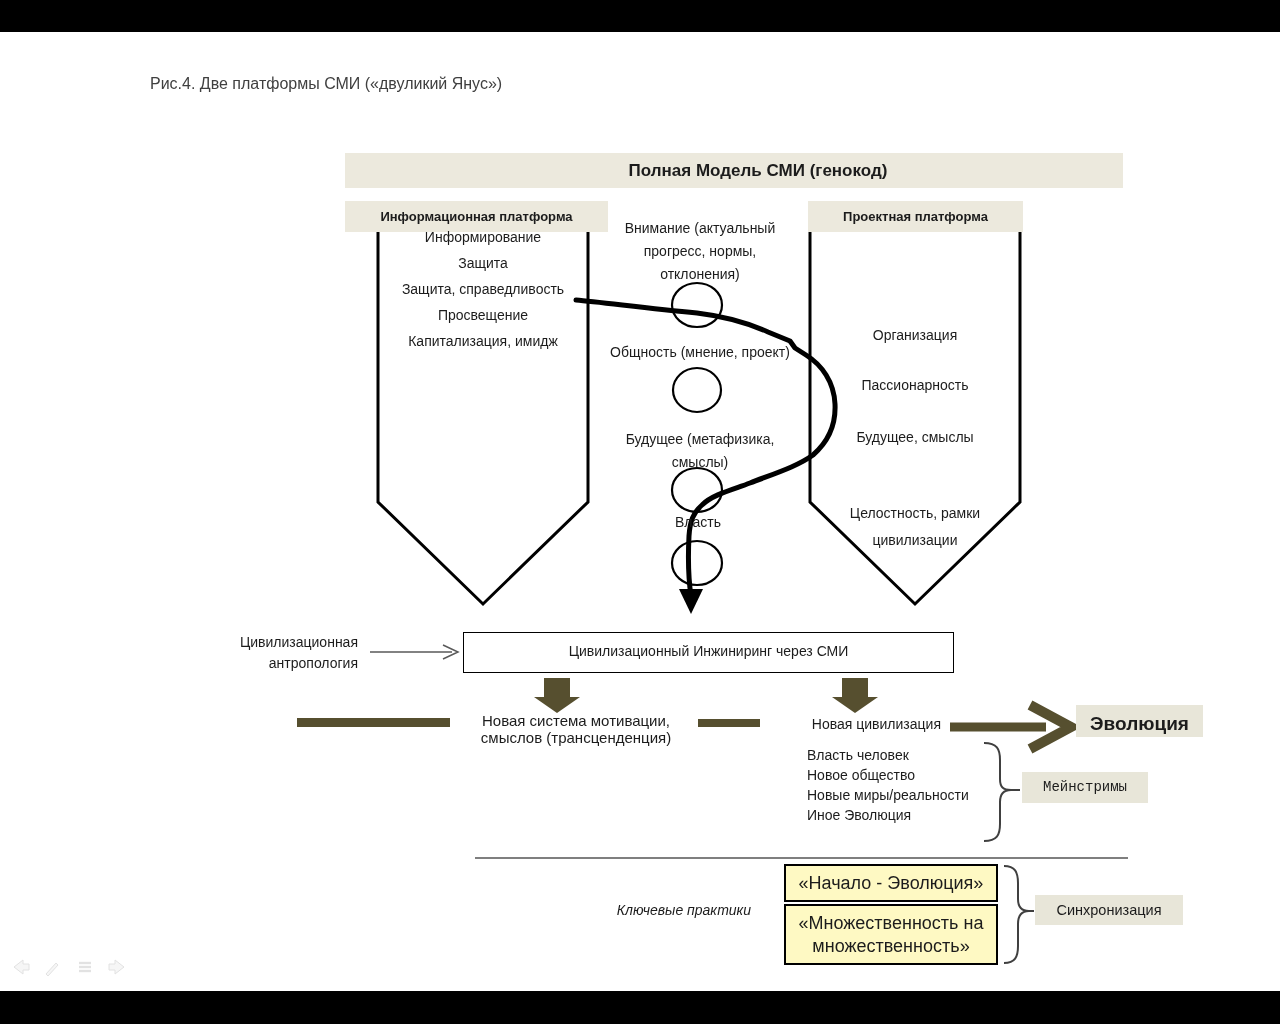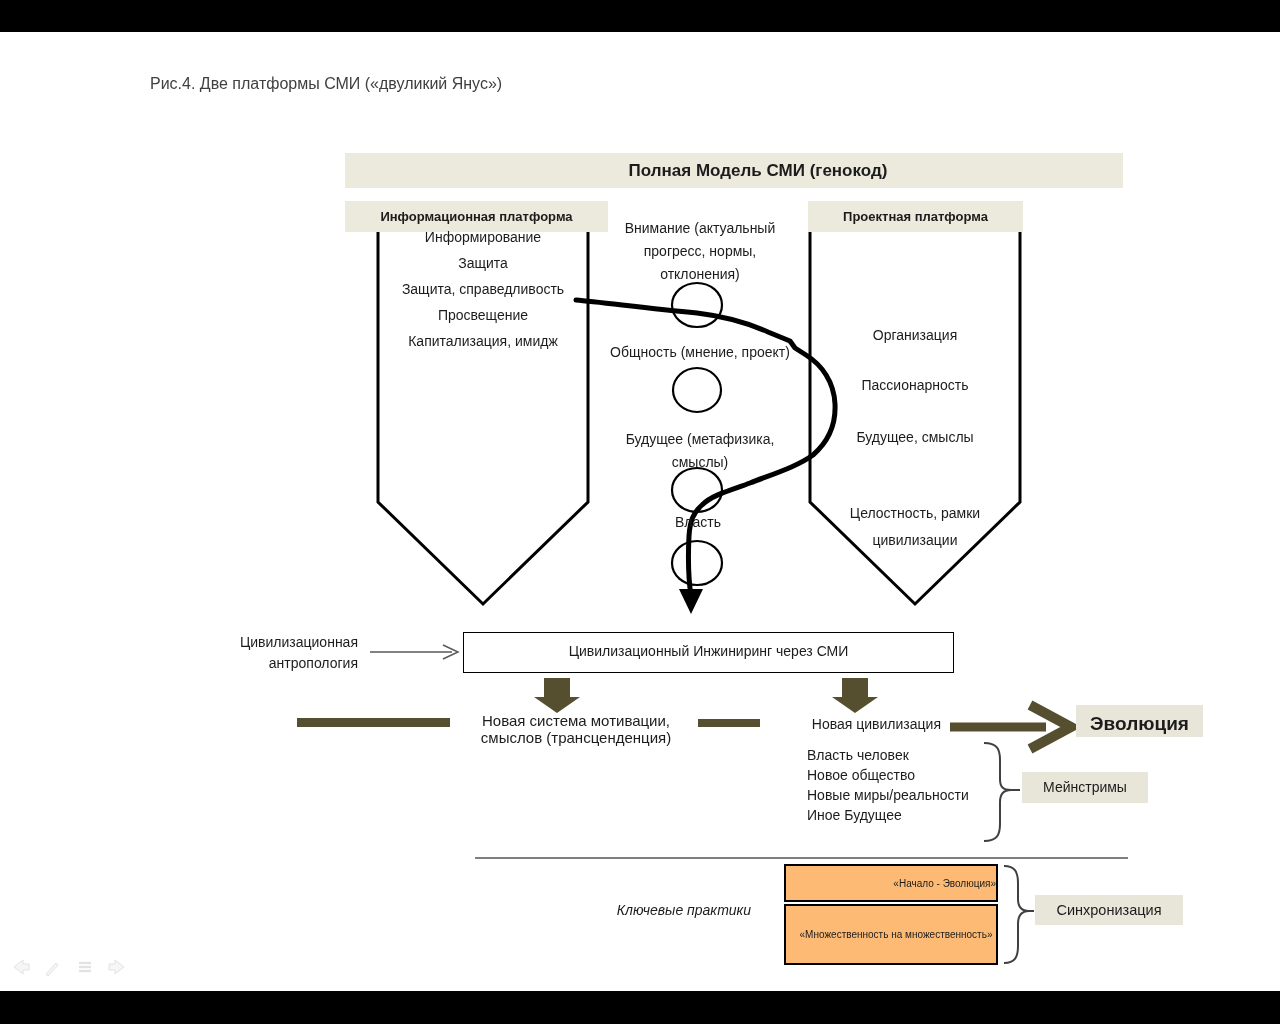--- a/index.html
+++ b/index.html
@@ -28,26 +28,26 @@
   #channel-attention{left:603px;top:217px;width:194px;line-height:23px;}
   #channel-community{left:590px;top:344px;width:220px;}
   #channel-future{left:612px;top:428px;width:176px;line-height:23px;}
   #channel-power{left:650px;top:514px;width:96px;}
   #anthro-label{left:208px;top:632px;width:150px;text-align:right;line-height:21px;}
   #eng-box{left:463px;top:632px;width:489px;height:39px;line-height:37px;
     border:1.5px solid #000;background:#fff;z-index:2;}
   #motivation-text{left:466px;top:712px;width:220px;line-height:17px;font-size:15px;}
   #newciv-label{left:781px;top:716px;width:160px;text-align:right;}
   #civ-list{left:807px;top:745px;width:210px;line-height:20px;}
-  #mainstreams-box{left:1022px;top:772px;width:126px;height:31px;line-height:31px;font-size:14px;}
+  #mainstreams-box{left:1022px;top:772px;width:126px;height:31px;line-height:31px;font-size:14px;font-family:Liberation Mono, monospace;}
   #evolution-box{left:1076px;top:705px;width:127px;height:32px;line-height:38px;
     font-weight:bold;font-size:19px;}
   #practices-label{left:605px;top:902px;width:146px;font-style:italic;font-size:14px;text-align:right;}
-  .practice-box{left:784px;width:210px;border:2px solid #000;background:#fdba74;
-    display:flex;align-items:center;justify-content:flex-end;font-size:10px;z-index:2;}
+  .practice-box{left:784px;width:210px;border:2px solid #000;background:#fef9c3;
+    display:flex;align-items:center;justify-content:center;font-size:18px;z-index:2;}
   #practice-box-1{top:864px;height:34px;}
   #practice-box-2{top:904px;height:57px;line-height:23px;}
   #sync-box{left:1035px;top:895px;width:148px;height:30px;line-height:30px;font-size:14.5px;}
   #nav{position:absolute;left:6px;top:956px;z-index:4;height:24px;}
   .nav-ic{position:absolute;top:0;width:22px;height:22px;cursor:pointer;}
 </style>
 </head>
 <body>
 
 <div class="bar" id="bar-top"></div>
@@ -119,21 +119,21 @@
 
 <div class="txt body15" id="anthro-label">Цивилизационная антропология</div>
 <div class="txt center body15" id="eng-box">Цивилизационный Инжиниринг через СМИ</div>
 
 <div class="txt center" id="motivation-text">Новая система мотивации, смыслов (трансценденция)</div>
 <div class="txt body15" id="newciv-label">Новая цивилизация</div>
 <div class="txt body15" id="civ-list">
   <div>Власть человек</div>
   <div>Новое общество</div>
   <div>Новые миры/реальности</div>
-  <div>Иное Будущее</div>
+  <div>Иное Эволюция</div>
 </div>
 <div class="txt center beige2" id="mainstreams-box">Мейнстримы</div>
 <div class="txt center beige2" id="evolution-box">Эволюция</div>
 
 <div class="txt" id="practices-label">Ключевые практики</div>
 <div class="txt center practice-box" id="practice-box-1">
   <span>«Начало - Эволюция»</span>
 </div>
 <div class="txt center practice-box" id="practice-box-2">
   <span class="center" style="width:200px">«Множественность на множественность»</span>

